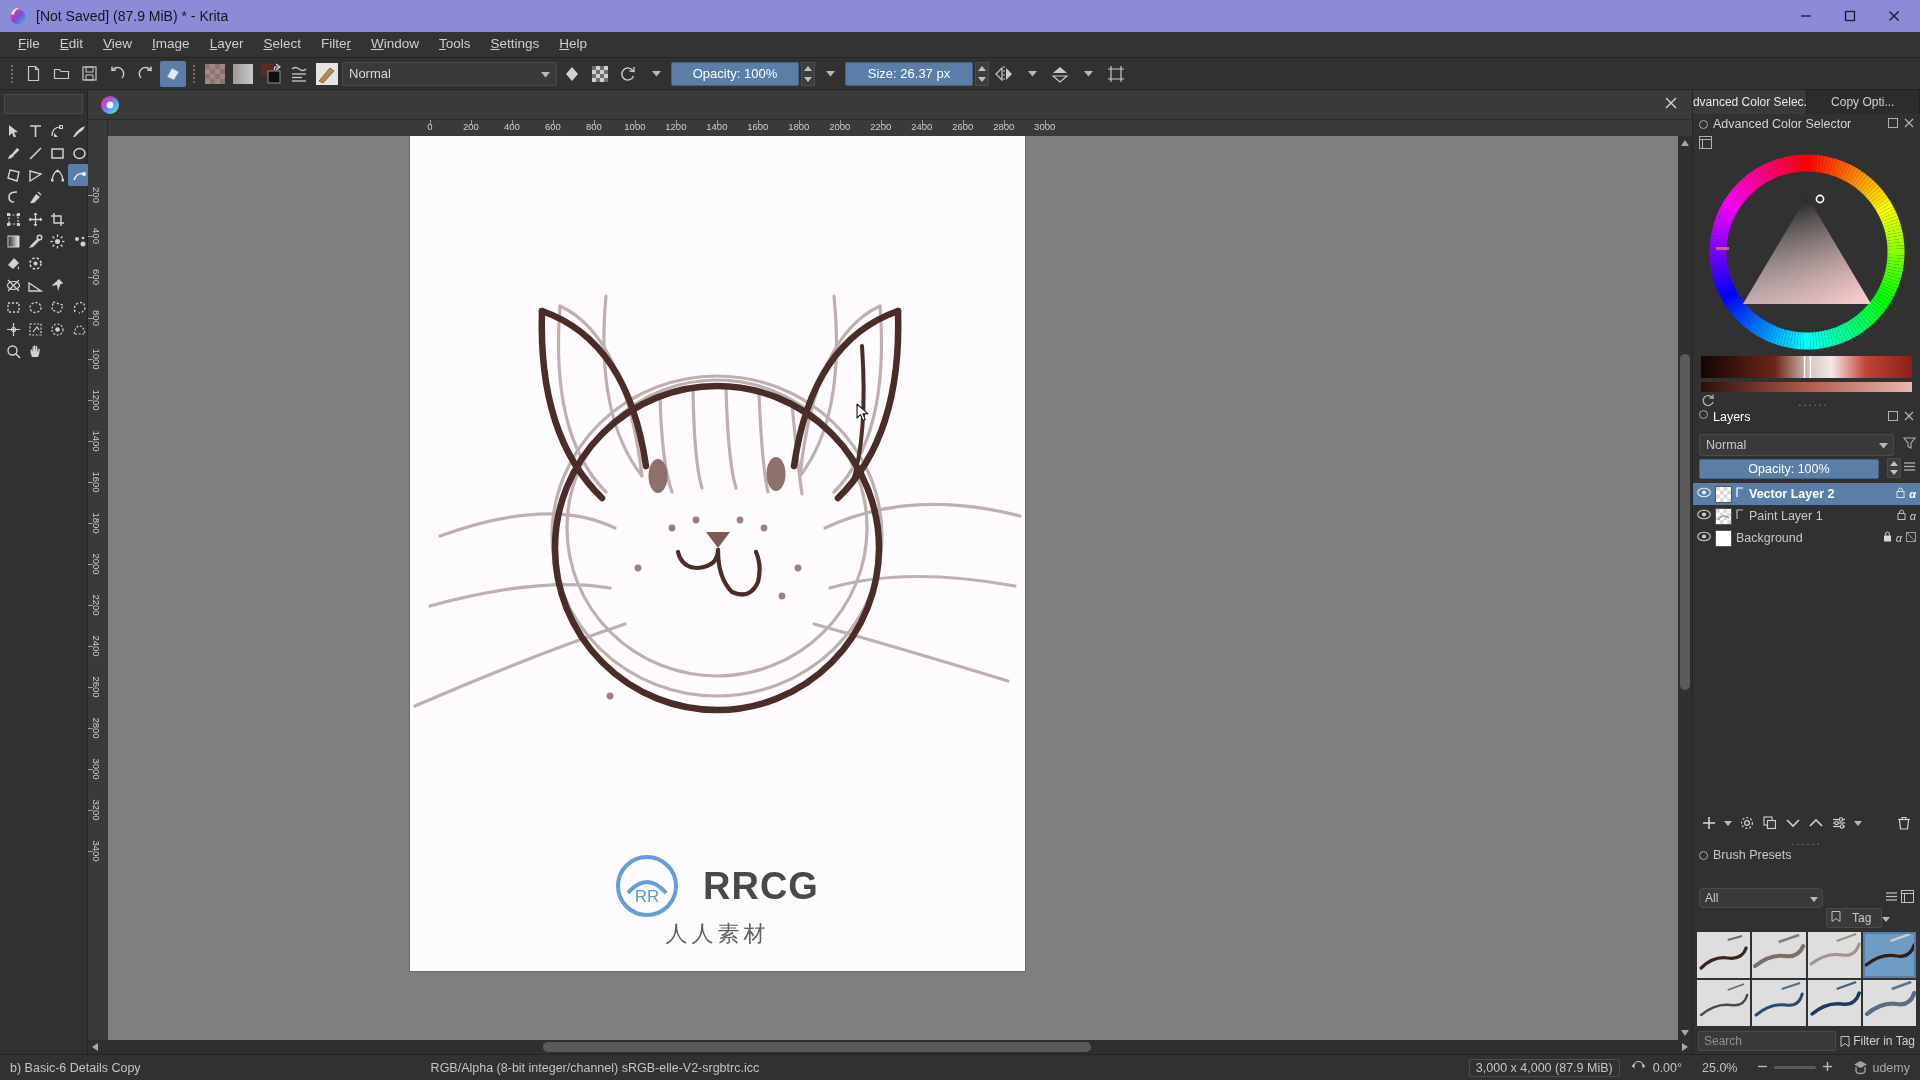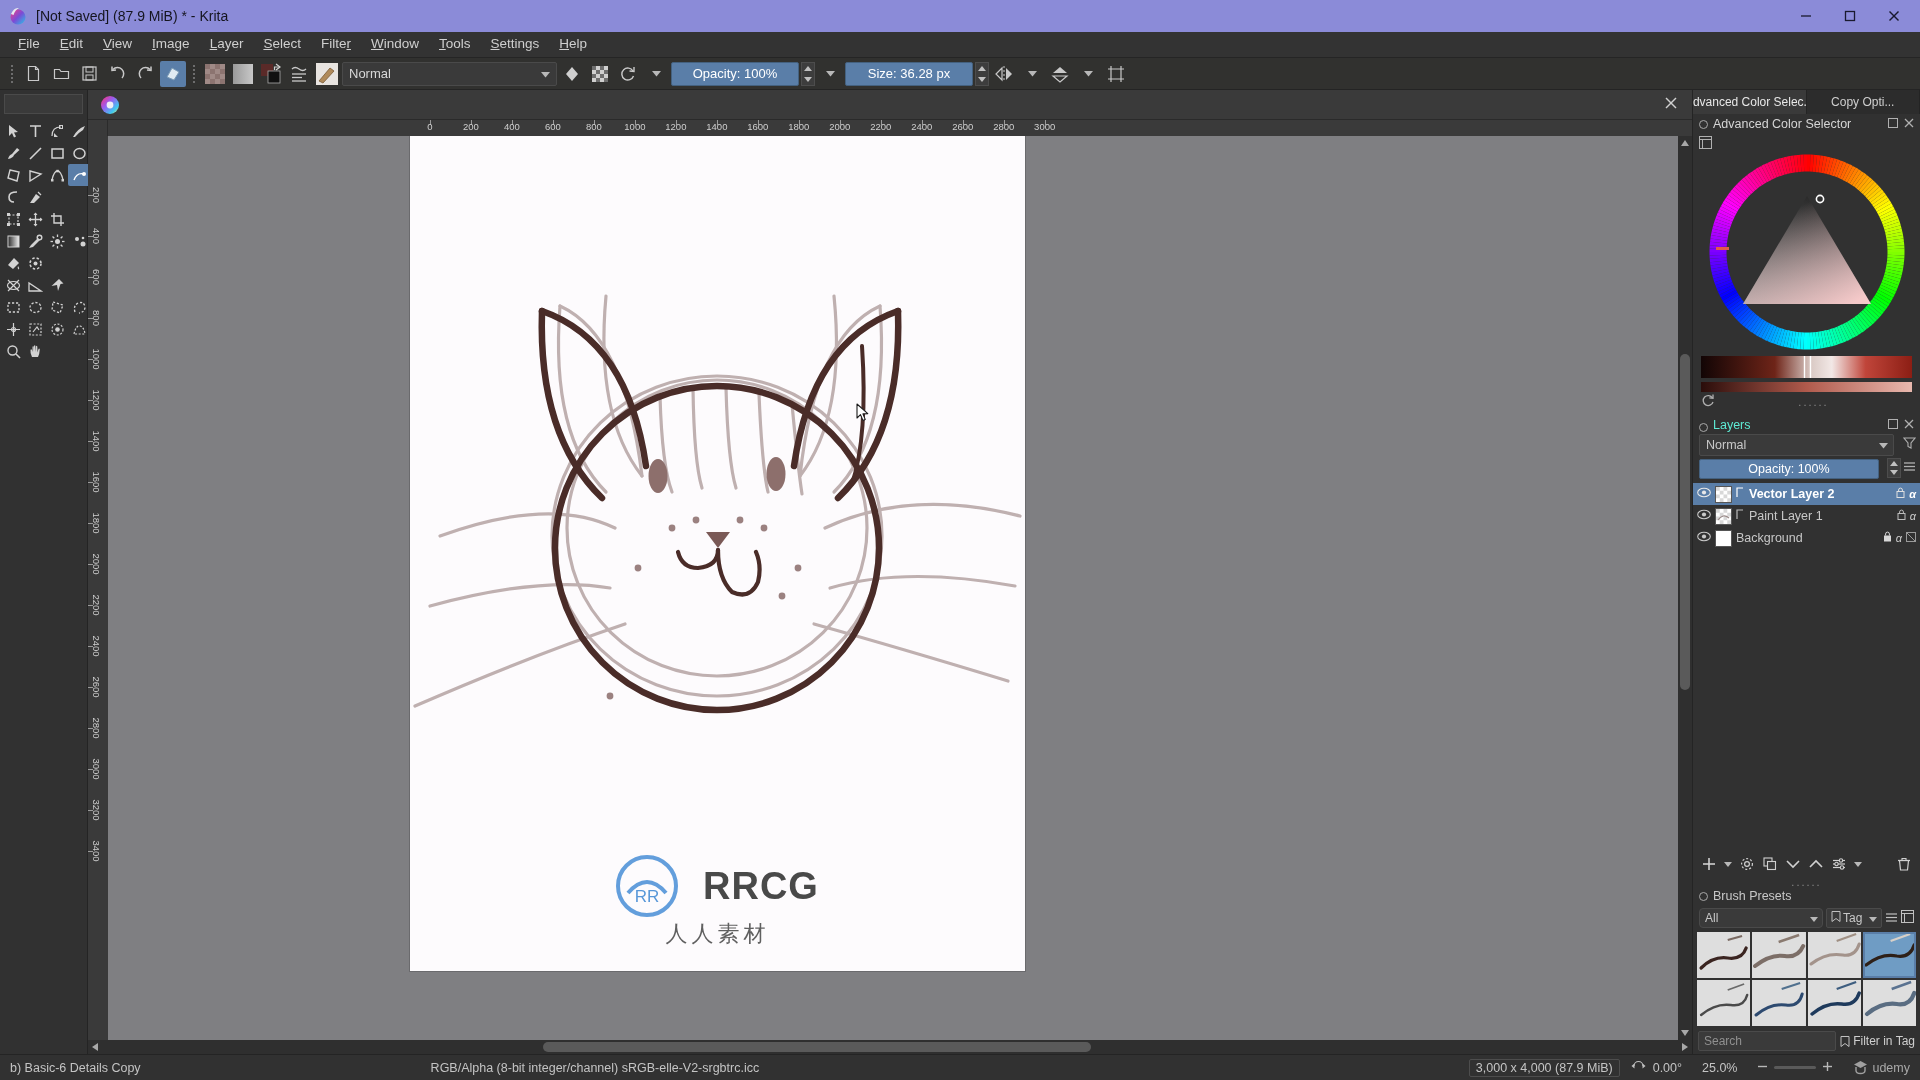--- a/index.html
+++ b/index.html
@@ -120,22 +120,22 @@
   .dockhdr { height:20px; display:flex; align-items:center; gap:5px; padding:0 6px;
              background:#313131; font-size:12.5px; color:#d5d5d5; flex:0 0 20px; }
   .dockhdr .hicons { margin-left:auto; display:flex; gap:6px; align-items:center; }
   .pin { width:9px; height:9px; border:1px solid #a8a8a8; border-radius:50%; flex:0 0 9px; }
 
   .acs { padding: 2px 4px 0 4px; }
   .wheelwrap { position:relative; width:196px; height:196px; margin: 2px auto 0 auto; }
   .shadebar { height:22px; margin:6px 4px 0 4px; position:relative; }
   .minibar { height:10px; margin:2px 4px 0 4px; position:relative; }
 
-  .layershdr { display:flex; align-items:flex-end; gap:5px; padding:0 6px; height:22px;
-               font-size:12.5px; color:#5eead4; }
+  .layershdr { display:flex; align-items:flex-start; gap:5px; padding:0 6px; height:22px;
+               font-size:12.5px; color:#ffffff; }
   .lblend { display:flex; align-items:center; margin:2px 6px 0 6px; height:22px;
             background:#3a3a3a; border:1px solid #4a4a4a; padding:0 6px; font-size:12.5px;
             position:relative; border-radius:2px; }
   .lopacity { display:flex; align-items:center; justify-content:center; margin:3px 6px 0 6px;
               height:20px; background:#5a7ea8; border:1px solid #44617f; color:#fff; font-size:12.5px;
               border-radius:2px; position:relative; }
   .layerlist { margin: 4px 0 0 0; }
   .layerrow { display:flex; align-items:center; height:22px; padding:0 4px; gap:4px; font-size:12.5px; }
   .layerrow.sel { background:#5a7ea8; color:#fff; font-weight:bold; }
   .layerthumb { width:17px; height:17px; border:1px solid #555; background:#fff; flex:0 0 17px; }
@@ -143,21 +143,21 @@
   .layerrow .rights { display:flex; gap:4px; align-items:center; }
 
   .layerbtns { display:flex; align-items:center; gap:3px; padding:4px 6px; }
   .lbtn { width:20px; height:20px; display:flex; align-items:center; justify-content:center; color:#cfcfcf; }
 
   .bp-hdr { display:flex; align-items:center; gap:5px; padding:0 6px; height:20px; font-size:12.5px; }
   .bp-filter { display:flex; align-items:center; gap:3px; padding:2px 6px; }
   .bp-combo { flex:1 1 auto; height:20px; background:#3a3a3a; border:1px solid #4a4a4a;
               display:flex; align-items:center; padding:2px 5px; font-size:12px; position:relative; border-radius:4px; }
   .tagbox { width:56px; height:20px; background:#3a3a3a; border:1px solid #4a4a4a;
-            display:flex; align-items:center; gap:2px; padding:0 4px; font-size:12px; border-radius:2px; }
+            display:flex; align-items:center; gap:11px; padding:0 4px; font-size:12px; border-radius:2px;margin-top:41px; }
   .bp-grid { display:grid; grid-template-columns: repeat(4, 1fr); gap:2px; padding:2px 4px; }
   .bp-cell { height:46px; background:#d9d9d9; position:relative; overflow:hidden; }
   .bp-cell.on { outline:2px solid #5a7ea8; outline-offset:-2px; }
   .bp-search { display:flex; align-items:center; gap:4px; padding:3px 5px; }
   .bp-search .sinput { flex:1 1 auto; height:20px; background:#3a3a3a; border:1px solid #4a4a4a;
                        display:flex; align-items:center; padding:0 5px; font-size:12px; color:#909090; border-radius:2px; }
   .bp-search .ftag { display:flex; align-items:center; gap:3px; font-size:12px; color:#cfcfcf; }
 
   
   .statusbar { height:26px; background:#313131; display:flex; align-items:center;
@@ -359,21 +359,21 @@
       <div>
           <i class="caret dn"></i>
         </div>
     </span>
     <span class="tbtn">
       <svg width="9" height="6">
           <path d="M0 0 L4.5 5.5 L9 0 Z" fill="#b8b8b8"></path>
         </svg>
     </span>
     <span class="slider size">
-      <span>Size: 36.28 px</span>
+      <span>Size: 26.37 px</span>
     </span>
     <span class="spin">
       <div>
           <i class="caret up"></i>
         </div>
       <div>
           <i class="caret dn"></i>
         </div>
     </span>
     <span class="tbtn">

